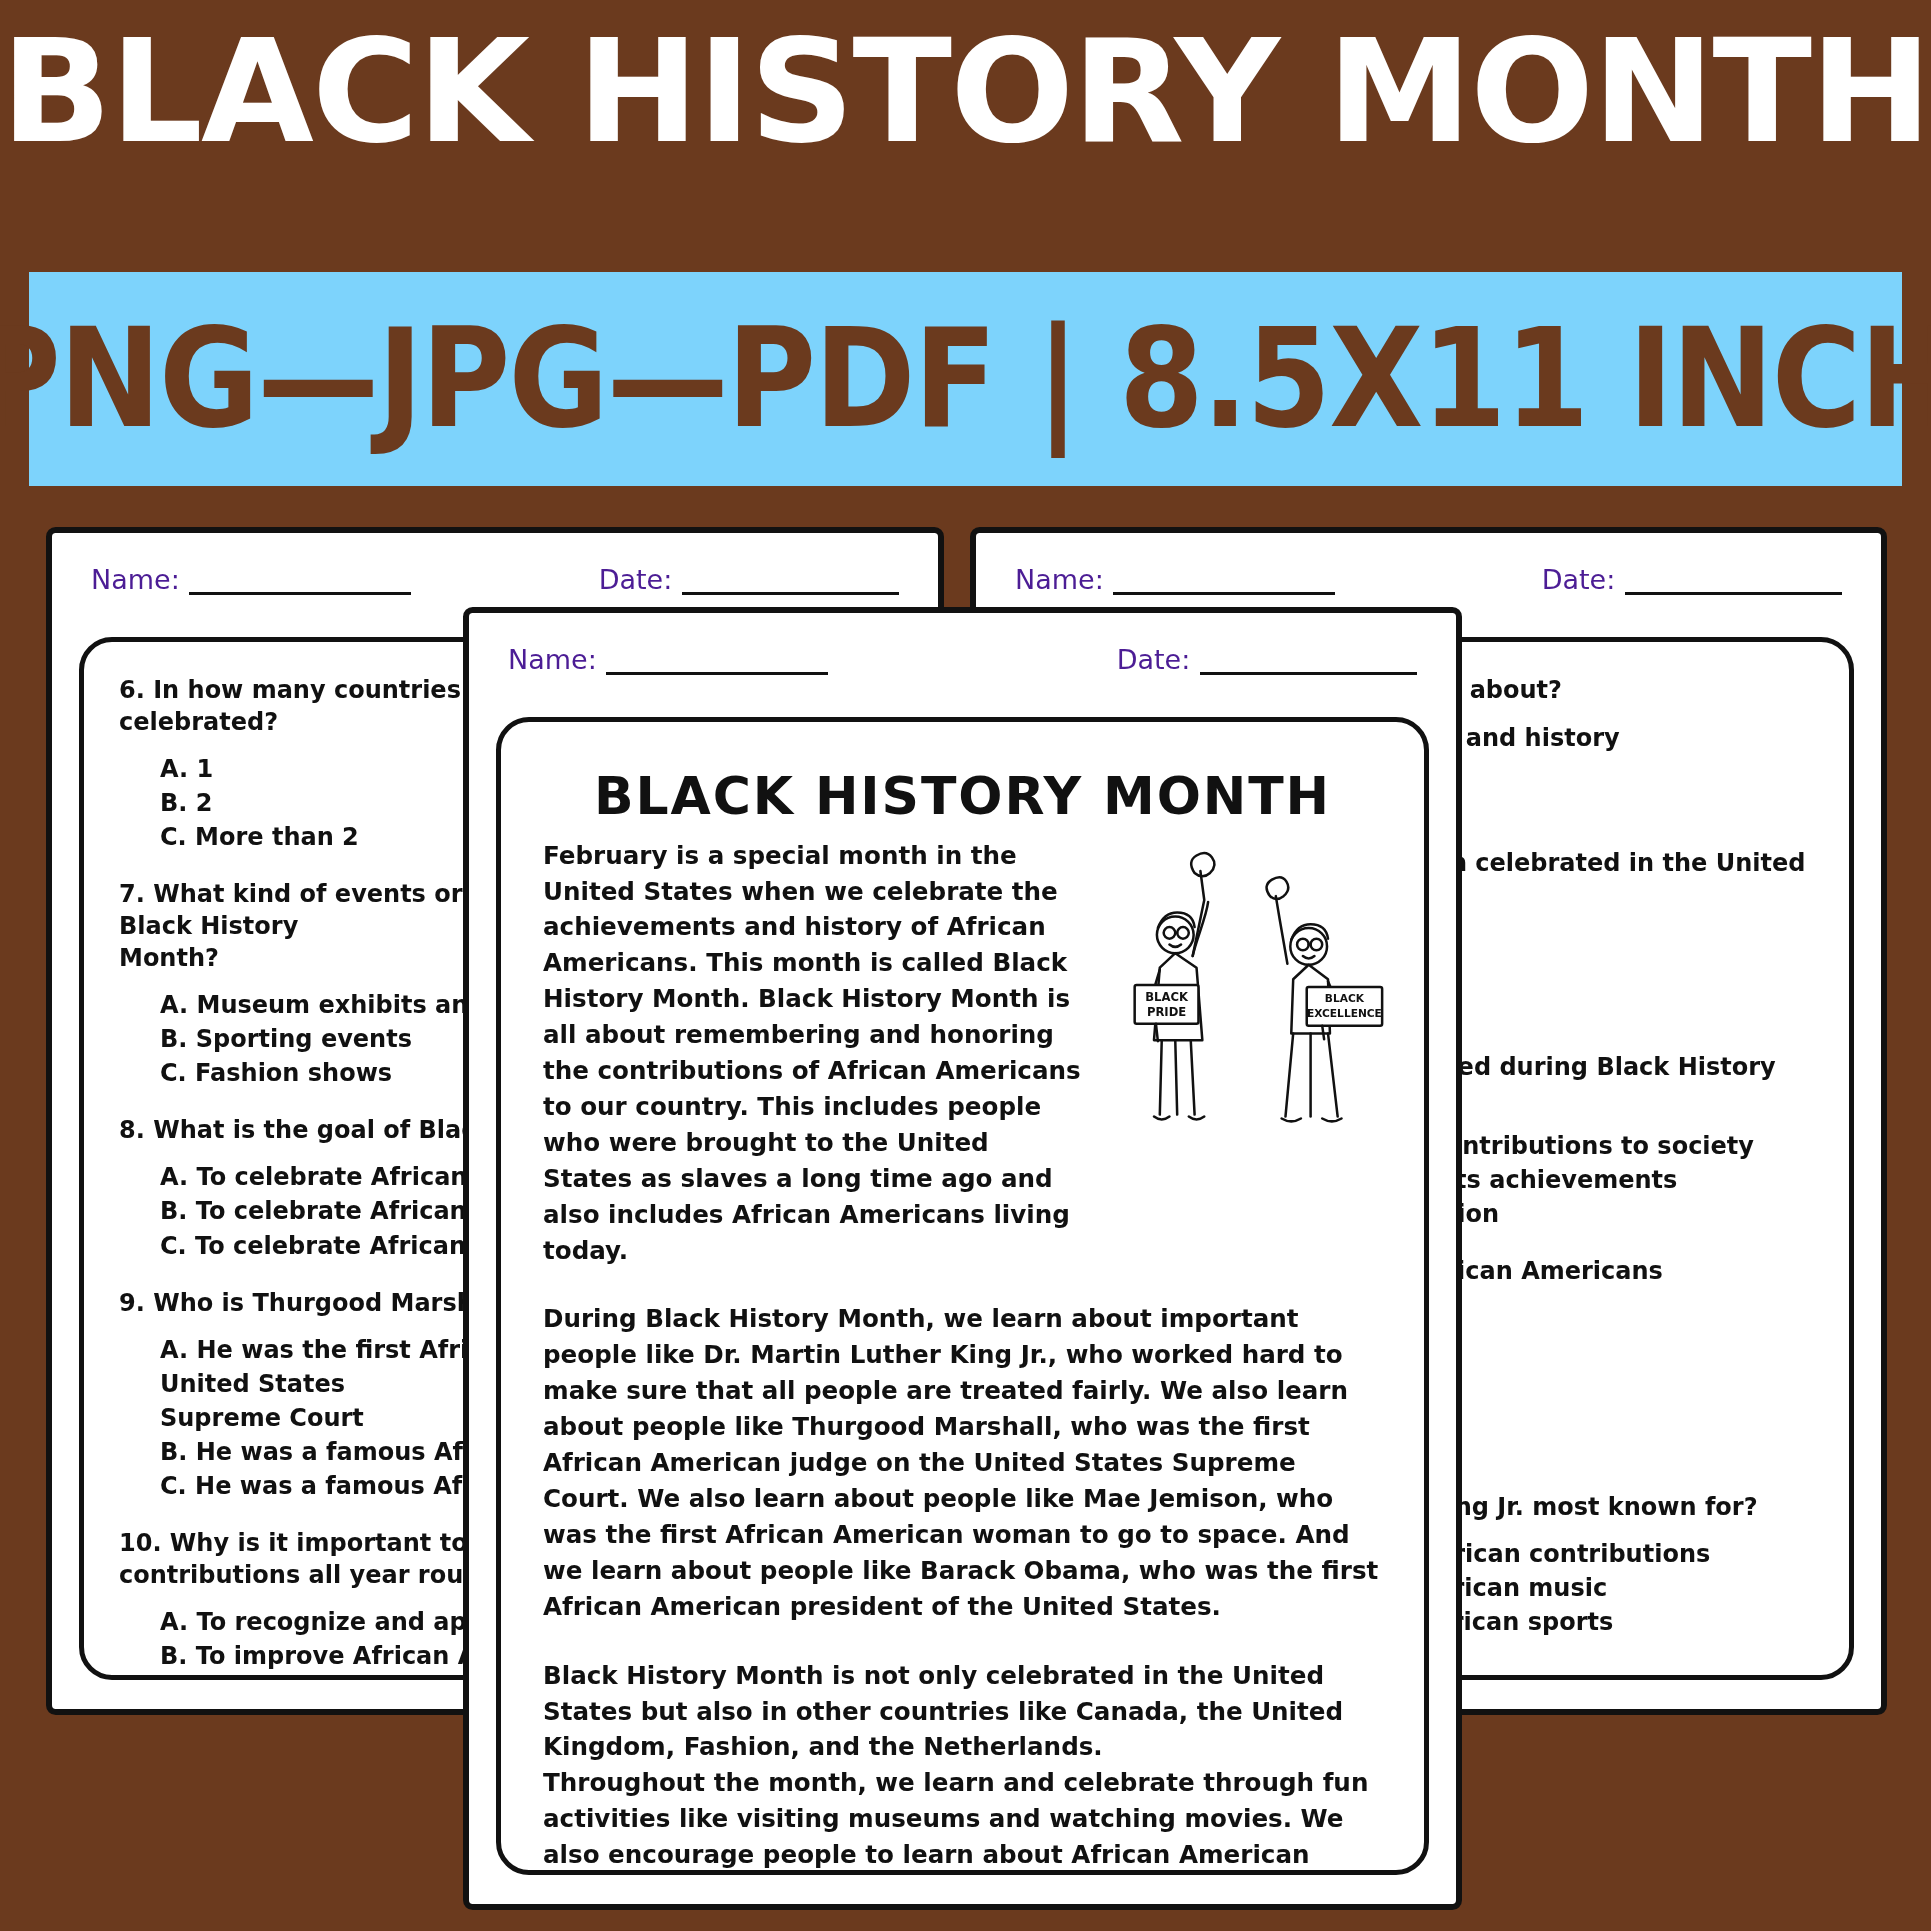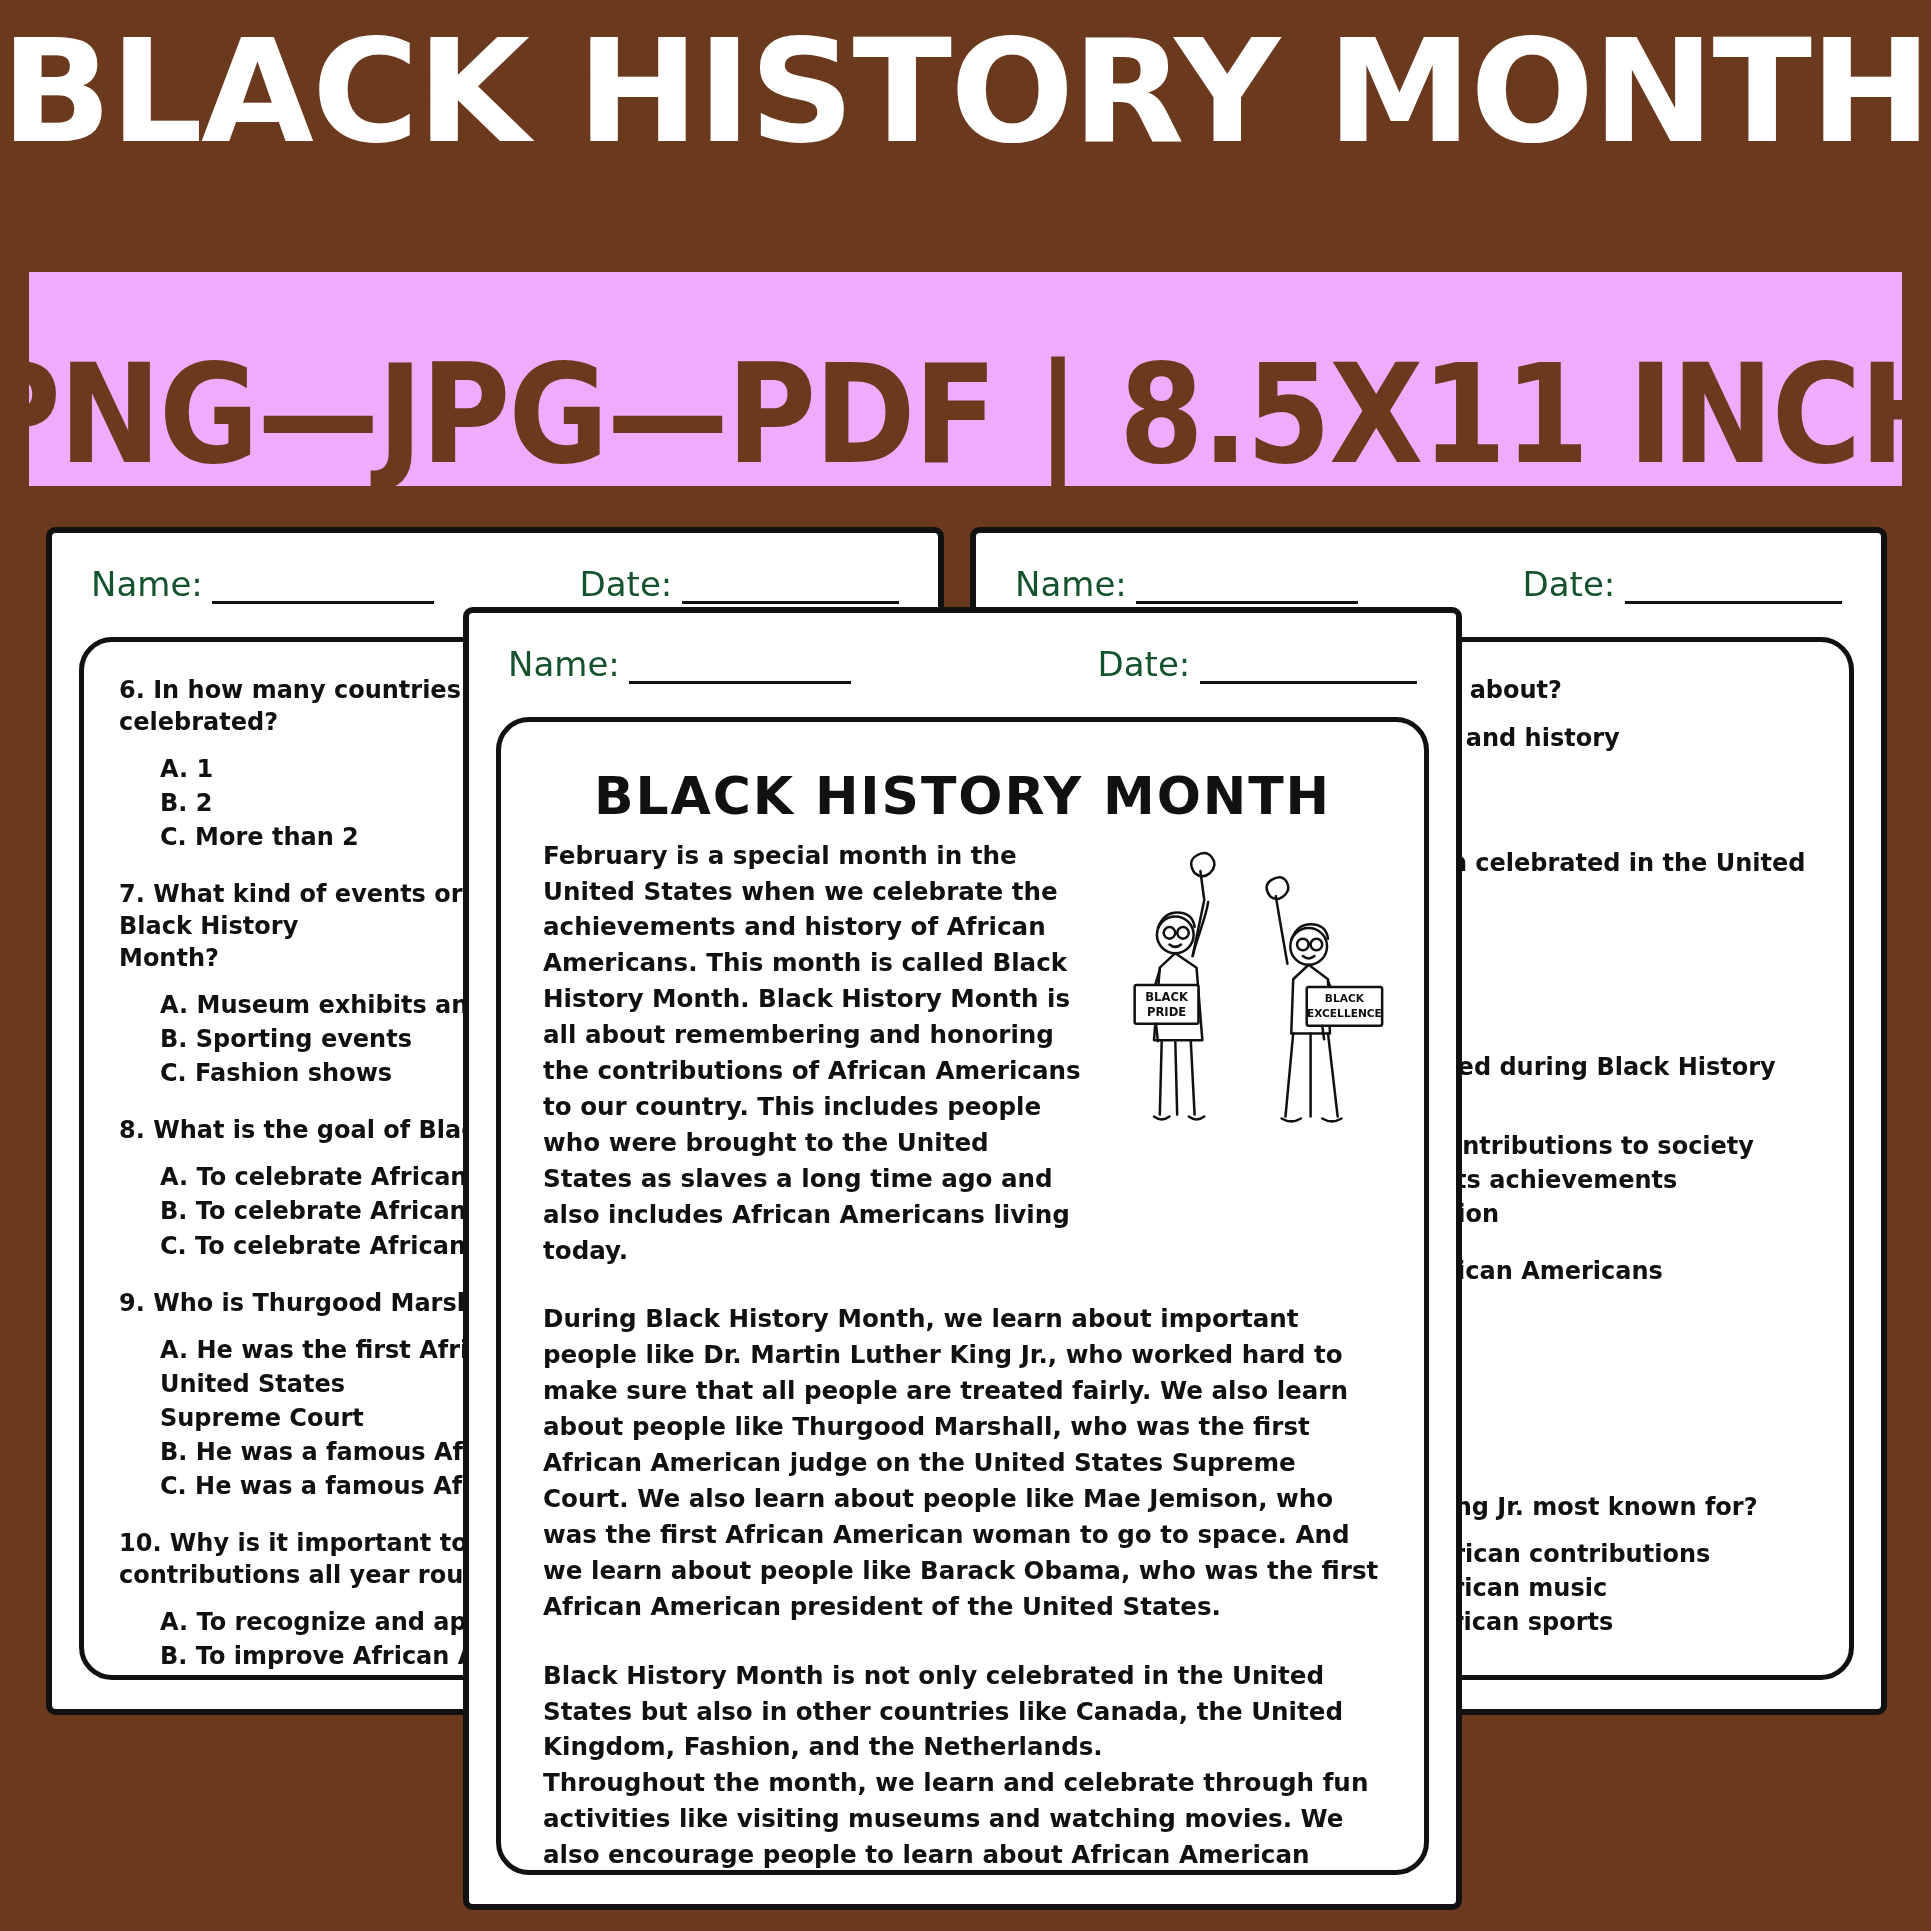--- a/index.html
+++ b/index.html
@@ -32,23 +32,23 @@
     white-space: nowrap;
     transform: scaleX(1.02);
   }
 
   .subtitle-bar {
     position: absolute;
     top: 272px;
     left: 29px;
     width: 1873px;
     height: 214px;
-    background: #f0abfc;
+    background: #7dd3fc;
     display: flex;
-    align-items: flex-end;
+    align-items: center;
     justify-content: center;
   }
   .subtitle-text {
     color: #6B3A1E;
     font-family: "DejaVu Sans", sans-serif;
     font-weight: bold;
     font-size: 122px;
     letter-spacing: -1.9px;
     white-space: nowrap;
     transform: scaleY(1.12);
@@ -81,22 +81,22 @@
     right: 39px;
     top: 31px;
     height: 58px;
     display: flex;
     justify-content: space-between;
     align-items: flex-start;
   }
   .nd-group { display: flex; align-items: flex-end; }
   .nd-label {
     font-family: "DejaVu Sans", sans-serif;
-    font-size: 34px;
-    color: #14532d;
+    font-size: 27px;
+    color: #4c1d95;
     font-weight: 500;
     margin-right: 9.7px;
     white-space: nowrap;
   }
   .nd-line {
     border-bottom: 3.9px solid #111111;
     height: 29px;
   }
   .nd-line.name { width: 222px; }
   .nd-line.date { width: 217px; }

